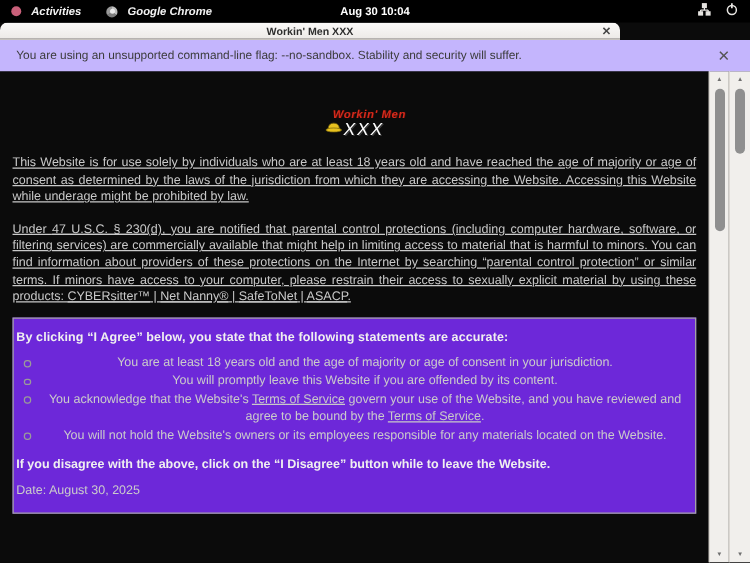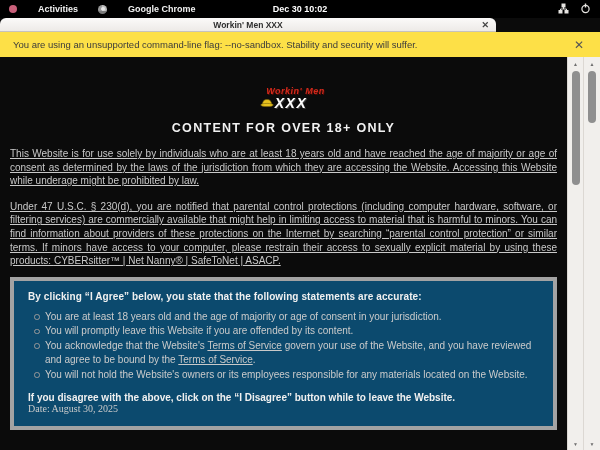--- a/index.html
+++ b/index.html
@@ -3,65 +3,65 @@
 <meta charset="utf-8">
 <style>
   * { margin:0; padding:0; box-sizing:border-box; }
   html,body { width:600px; height:450px; overflow:hidden; }
   body { font-family:"Liberation Sans", sans-serif; background:#0b0b0b; position:relative; }
 
   
   .topbar { position:absolute; top:0; left:0; width:600px; height:18px; background:#000;
             color:#fff; display:flex; align-items:center; z-index:30; }
   .topbar-left { display:flex; align-items:center; gap:20px; padding-left:9px; }
-  .tb-item { display:flex; align-items:center; gap:21px; font-size:9px; font-weight:bold; color:#f2f2f2; }
+  .tb-item { display:flex; align-items:center; gap:8px; font-size:9px; font-weight:bold; color:#f2f2f2;font-style:italic; }
   .act-dot { width:8px; height:8px; border-radius:50%; background:#c9607a; }
   .chrome-ico { width:9px; height:9px; border-radius:50%; position:relative;
                 background:conic-gradient(#bdbdbd 0 120deg,#7c7c7c 120deg 240deg,#999 240deg 360deg); }
   .chrome-ico::after { content:""; position:absolute; inset:2.5px; background:#e9e9e9; border-radius:50%; }
   .clock { position:absolute; left:50%; transform:translateX(-50%); font-size:9px; font-weight:bold; color:#fff; }
   .topbar-right { margin-left:auto; display:flex; align-items:center; gap:11px; padding-right:9px; }
 
   
   .titlebar { position:absolute; top:18px; left:0; width:496px; height:14px;
               background:linear-gradient(#fbfaf9,#edeae7); border-bottom:1px solid #c6c2bc;
               border-radius:6px 6px 0 0; display:flex; align-items:center; justify-content:center;
               font-size:8.5px; font-weight:bold; color:#2e2e2e; z-index:20; }
   .titlebar-close { position:absolute; right:7px; top:1px; font-size:9px; font-weight:bold;
                     color:#444; cursor:default; line-height:12px; }
 
   
-  .infobar { position:absolute; top:32px; left:0; width:600px; height:25px; background:#fde047;
+  .infobar { position:absolute; top:32px; left:0; width:600px; height:25px; background:#c4b5fd;
              display:flex; align-items:center; padding:0 13px; font-size:9.5px; color:#3b3b3b; z-index:20; }
   .infobar-close { margin-left:auto; font-size:12px; color:#555; margin-right:3px; }
 
   
   .page { position:absolute; top:57px; left:0; width:567px; height:393px; background:#0b0b0b; overflow:hidden; }
 
   .logo { margin-top:29px; text-align:center; }
   .logo-top { font-size:9px; font-weight:bold; font-style:italic; color:#d32a1c;
               letter-spacing:0.5px; text-shadow:0.7px 0.7px 0 #4d0b06;padding-left:24px; }
   .logo-bottom { display:flex; justify-content:center; align-items:center; gap:1px; margin-top:-2px; }
-  .logo-xxx { font-size:14px; font-weight:700; font-style:italic; color:#fff; letter-spacing:1.5px;
+  .logo-xxx { font-size:14px; font-weight:400; font-style:italic; color:#fff; letter-spacing:1.5px;
               text-shadow:1px 1px 0 #3a3a3a; }
 
   .heading { text-align:center; margin-top:9px; font-size:12.5px; letter-spacing:1.3px;
              color:#f1f1f1; font-weight:600; }
 
   .para { margin:12px 10px 0; font-size:10px; line-height:1.36; color:#c9c9c9; text-align:justify;text-decoration:underline; }
   .lnk { color:#c9c9c9; text-decoration:underline; cursor:pointer; }
 
-  .agreement { margin:9px 10px 0; border:4px solid #a3a3a3; padding:10px 14px 12px; background:#0c4a6e; }
+  .agreement { margin:9px 10px 0; border:1px solid #a3a3a3; padding:10px 2px 12px; background:#6d28d9; }
   .agree-intro { font-size:10px; font-weight:bold; color:#f0f0f0; letter-spacing:0.1px; }
-  ul.bullets { margin:8px 0 0; padding-left:17px; list-style:none; }
+  ul.bullets { margin:8px 0 0; padding-left:17px; list-style:none;text-align:center; }
   ul.bullets li { font-size:10px; color:#cbcbcb; line-height:1.45; position:relative; }
   ul.bullets li::before { content:""; position:absolute; left:-11px; top:4.6px; width:3.5px; height:3.5px;
                           border:1px solid #9a9a9a; border-radius:50%; }
   .disagree-note { margin-top:10px; font-size:10px; font-weight:bold; color:#f0f0f0; }
-  .date-line { font-size:10px; color:#cbcbcb;font-family:Liberation Serif, serif; }
+  .date-line { margin-top:10px; font-size:10px; color:#cbcbcb; }
 
   
   .scrollbar { position:absolute; top:57px; height:393px; width:16px; background:#f1efec;
                border-left:1px solid #dcd8d3; z-index:10; }
   .sb-inner { left:567px; }
   .sb-outer { left:583px; width:17px; }
   .sb-arrow { position:absolute; width:100%; text-align:center; font-size:5px; color:#6f6f6f; line-height:6px; }
   .sb-arrow.up { top:4px; }
   .sb-arrow.down { bottom:3px; }
   .sb-thumb { position:absolute; left:4px; width:8px; background:#8f8f8f; border-radius:4px; }
@@ -75,21 +75,21 @@
   <div class="topbar-left">
     <div class="tb-item">
       <span class="act-dot"></span>
       <span>Activities</span>
     </div>
     <div class="tb-item">
       <span class="chrome-ico"></span>
       <span>Google Chrome</span>
     </div>
   </div>
-  <div class="clock">Dec 30  10:02</div>
+  <div class="clock">Aug 30  10:04</div>
   <div class="topbar-right">
     <span>
       <svg width="11" height="11" viewBox="0 0 11 11">
           <g stroke="#e6e4e1" stroke-width="1" fill="#e6e4e1">
         <rect x="4" y="1" width="3" height="3"></rect>
             <path d="M5.5 4v2M2.5 6h6M2.5 6v1.5M8.5 6v1.5" fill="none"></path>
         <rect x="1" y="7.5" width="3" height="2.5"></rect>
             <rect x="7" y="7.5" width="3" height="2.5"></rect>
       </g>
         </svg>
@@ -121,21 +121,20 @@
       <span>
         <svg width="14" height="10" viewBox="0 0 14 10">
             <path d="M2.5 6.5 Q2.5 1.5 7 1.5 Q11.5 1.5 11.5 6.5 Z" fill="#e8c21f" stroke="#7a650c" stroke-width="0.6"></path>
             <ellipse cx="7" cy="7" rx="6.3" ry="1.6" fill="#e8c21f" stroke="#7a650c" stroke-width="0.6"></ellipse>
           </svg>
       </span>
       <span class="logo-xxx">XXX</span>
     </div>
   </div>
 
-  <div class="heading">CONTENT FOR OVER 18+ ONLY</div>
 
   <p class="para"><span>This Website is for use solely by individuals who are at least 18 years old and have reached the age of majority or age of consent as determined by the laws of the jurisdiction from which they are accessing the Website. Accessing this Website while underage might be prohibited by law.</span></p>
 
   <p class="para"><span>Under </span><span class="lnk">47 U.S.C. § 230(d)</span><span>, you are notified that parental control protections (including computer hardware, software, or filtering services) are commercially available that might help in limiting access to material that is harmful to minors. You can find information about providers of these protections on the Internet by searching “parental control protection” or similar terms. If minors have access to your computer, please restrain their access to sexually explicit material by using these products: </span><span class="lnk">CYBERsitter™</span><span> | </span><span class="lnk">Net Nanny®</span><span> | </span><span class="lnk">SafeToNet</span><span> | </span><span class="lnk">ASACP</span><span>.</span></p>
 
   <div class="agreement">
     <div class="agree-intro">By clicking “I Agree” below, you state that the following statements are accurate:</div>
     <ul class="bullets">
       <li><span>You are at least 18 years old and the age of majority or age of consent in your jurisdiction.</span></li>
       <li><span>You will promptly leave this Website if you are offended by its content.</span></li>

